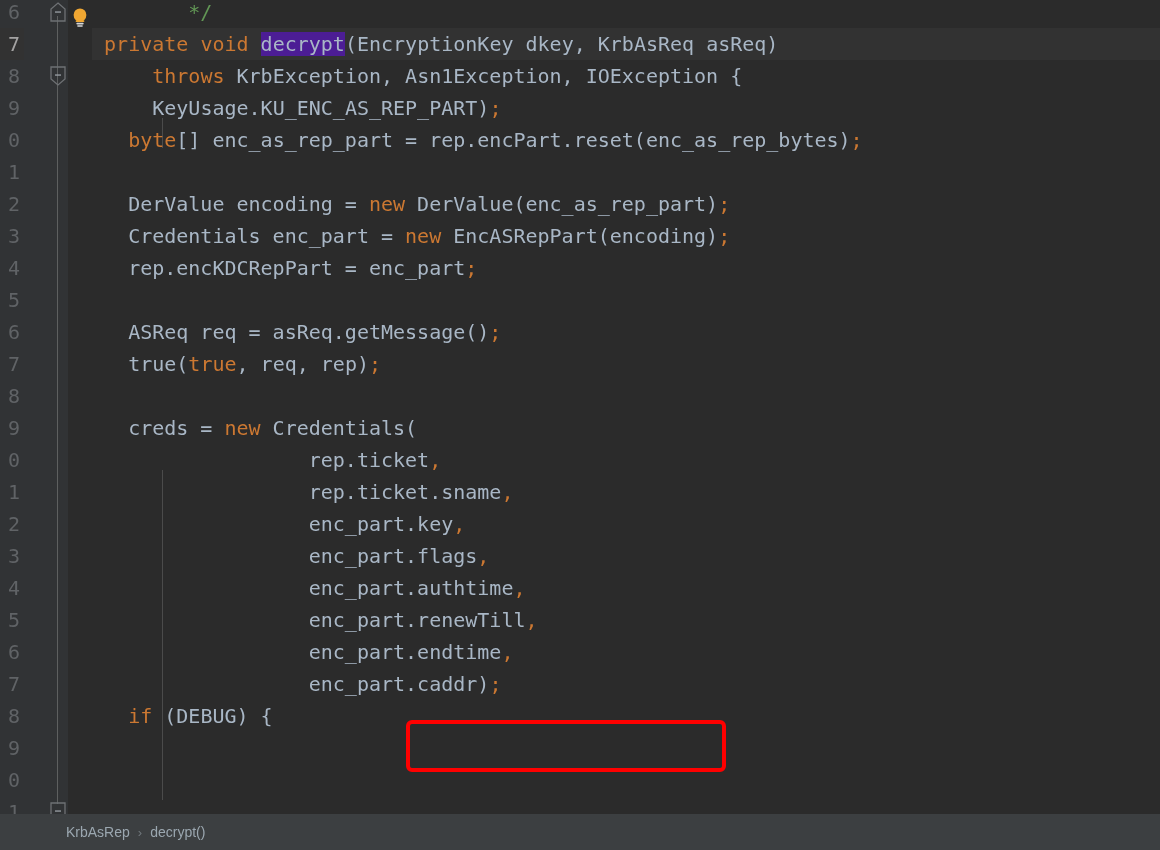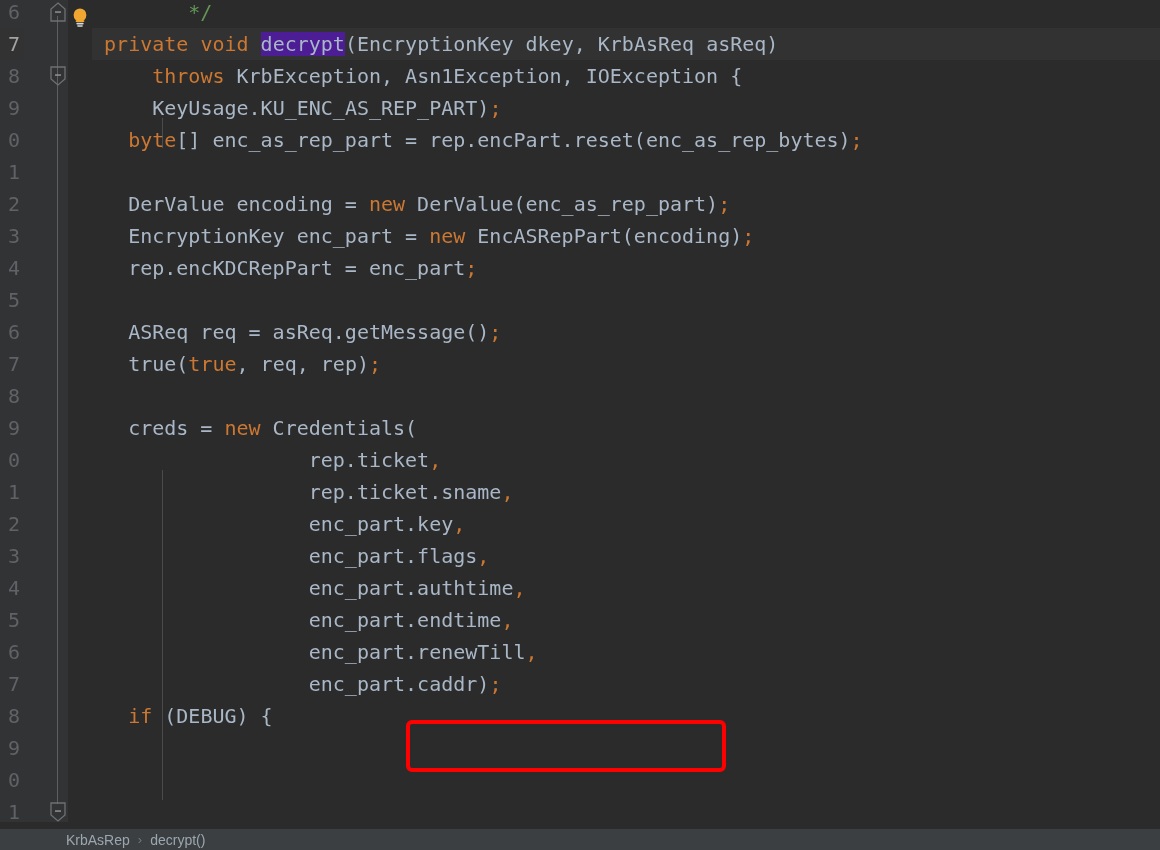--- a/index.html
+++ b/index.html
@@ -155,21 +155,21 @@
     box-sizing: border-box;
     z-index: 10;
     pointer-events: none;
   }
 
   
   .breadcrumb-bar {
     position: absolute;
     left: 0; bottom: 0;
     width: 1160px;
-    height: 21px;
+    height: 36px;
     background: #3c3f41;
     display: flex;
     align-items: center;
     z-index: 12;
   }
   .crumb {
     font-family: "Liberation Sans", sans-serif;
     font-size: 14px;
     color: #9ba7b0;
     padding: 0 2px;
@@ -259,34 +259,34 @@
     <div class="indent-guide" style="left:70px; top:118px; height:30px;"></div>
     <div class="indent-guide" style="left:70px; top:470px; height:330px;"></div>
     <div class="code-lines" id="code-lines" style="top: -4px;">
         <div class="line"><span>        </span><span class="cmt">*/</span></div>
         <div class="line"><span> </span><span class="kw">private</span><span class="punct"> </span><span class="kw">void</span><span class="punct"> </span><span class="caretid">decrypt</span><span class="ident">(EncryptionKey dkey, KrbAsReq asReq)</span></div>
         <div class="line"><span>     </span><span class="kw">throws</span><span class="ident"> KrbException, Asn1Exception, IOException {</span></div>
         <div class="line"><span>     </span><span class="ident">KeyUsage.KU_ENC_AS_REP_PART)</span><span class="semi">;</span></div>
         <div class="line"><span>   </span><span class="kw">byte</span><span class="ident">[] enc_as_rep_part = rep.encPart.reset(enc_as_rep_bytes)</span><span class="semi">;</span></div>
         <div class="line"><span></span></div>
         <div class="line"><span>   </span><span class="ident">DerValue encoding = </span><span class="kw">new</span><span class="ident"> DerValue(enc_as_rep_part)</span><span class="semi">;</span></div>
-        <div class="line"><span>   </span><span class="ident">EncryptionKey enc_part = </span><span class="kw">new</span><span class="ident"> EncASRepPart(encoding)</span><span class="semi">;</span></div>
+        <div class="line"><span>   </span><span class="ident">Credentials enc_part = </span><span class="kw">new</span><span class="ident"> EncASRepPart(encoding)</span><span class="semi">;</span></div>
         <div class="line"><span>   </span><span class="ident">rep.encKDCRepPart = enc_part</span><span class="semi">;</span></div>
         <div class="line"><span></span></div>
         <div class="line"><span>   </span><span class="ident">ASReq req = asReq.getMessage()</span><span class="semi">;</span></div>
         <div class="line"><span>   </span><span class="ident">true(</span><span class="kw">true</span><span class="ident">, req, rep)</span><span class="semi">;</span></div>
         <div class="line"><span></span></div>
         <div class="line"><span>   </span><span class="ident">creds = </span><span class="kw">new</span><span class="ident"> Credentials(</span></div>
         <div class="line"><span>                  </span><span class="ident">rep.ticket</span><span class="semi">,</span></div>
         <div class="line"><span>                  </span><span class="ident">rep.ticket.sname</span><span class="semi">,</span></div>
         <div class="line"><span>                  </span><span class="ident">enc_part.key</span><span class="semi">,</span></div>
         <div class="line"><span>                  </span><span class="ident">enc_part.flags</span><span class="semi">,</span></div>
         <div class="line"><span>                  </span><span class="ident">enc_part.authtime</span><span class="semi">,</span></div>
+        <div class="line"><span>                  </span><span class="ident">enc_part.renewTill</span><span class="semi">,</span></div>
         <div class="line"><span>                  </span><span class="ident">enc_part.endtime</span><span class="semi">,</span></div>
-        <div class="line"><span>                  </span><span class="ident">enc_part.renewTill</span><span class="semi">,</span></div>
         <div class="line"><span>                  </span><span class="ident">enc_part.caddr)</span><span class="semi">;</span></div>
         <div class="line"><span>   </span><span class="kw">if</span><span class="ident"> (DEBUG) {</span></div>
       </div>
   </div>
 
   <div class="annotation-box" id="annotation-box" style="left: 406px; top: 720px; width: 320px; height: 52px; border-color: rgb(255, 0, 0);"></div>
 
   <div class="breadcrumb-bar">
     <span class="crumb">KrbAsRep</span>
     <span class="crumb-sep">›</span>

